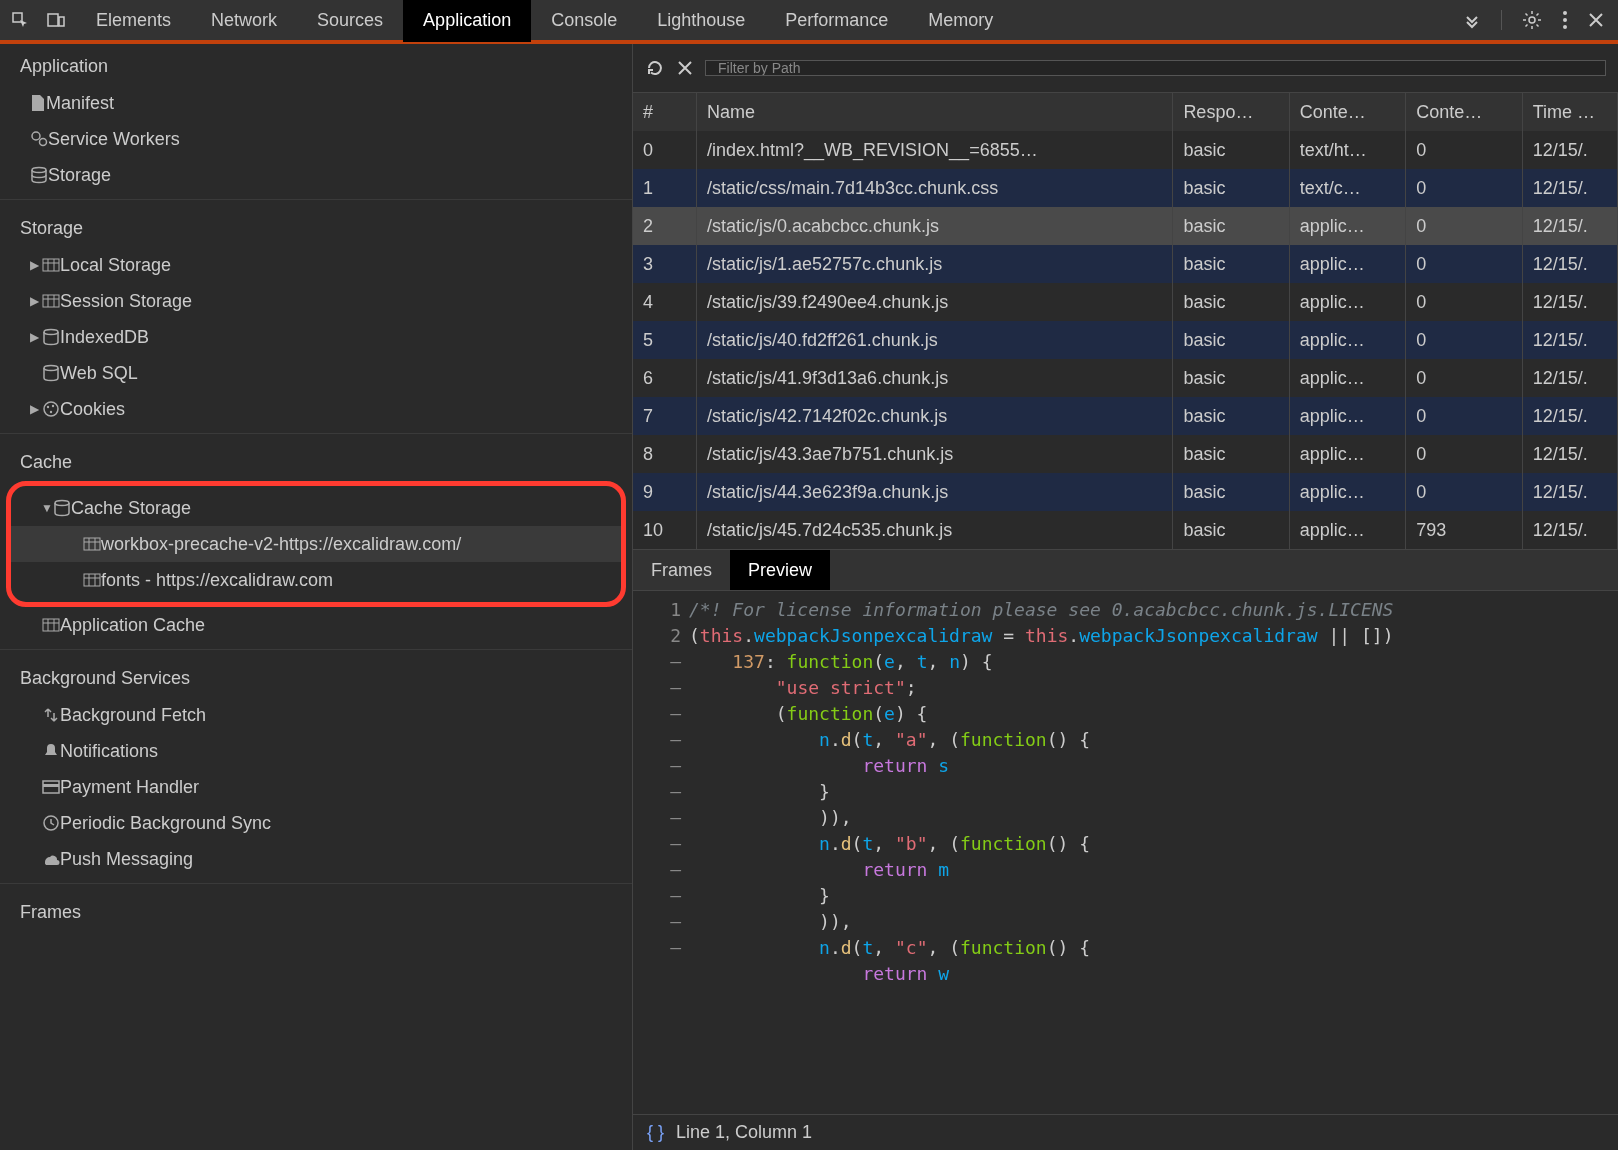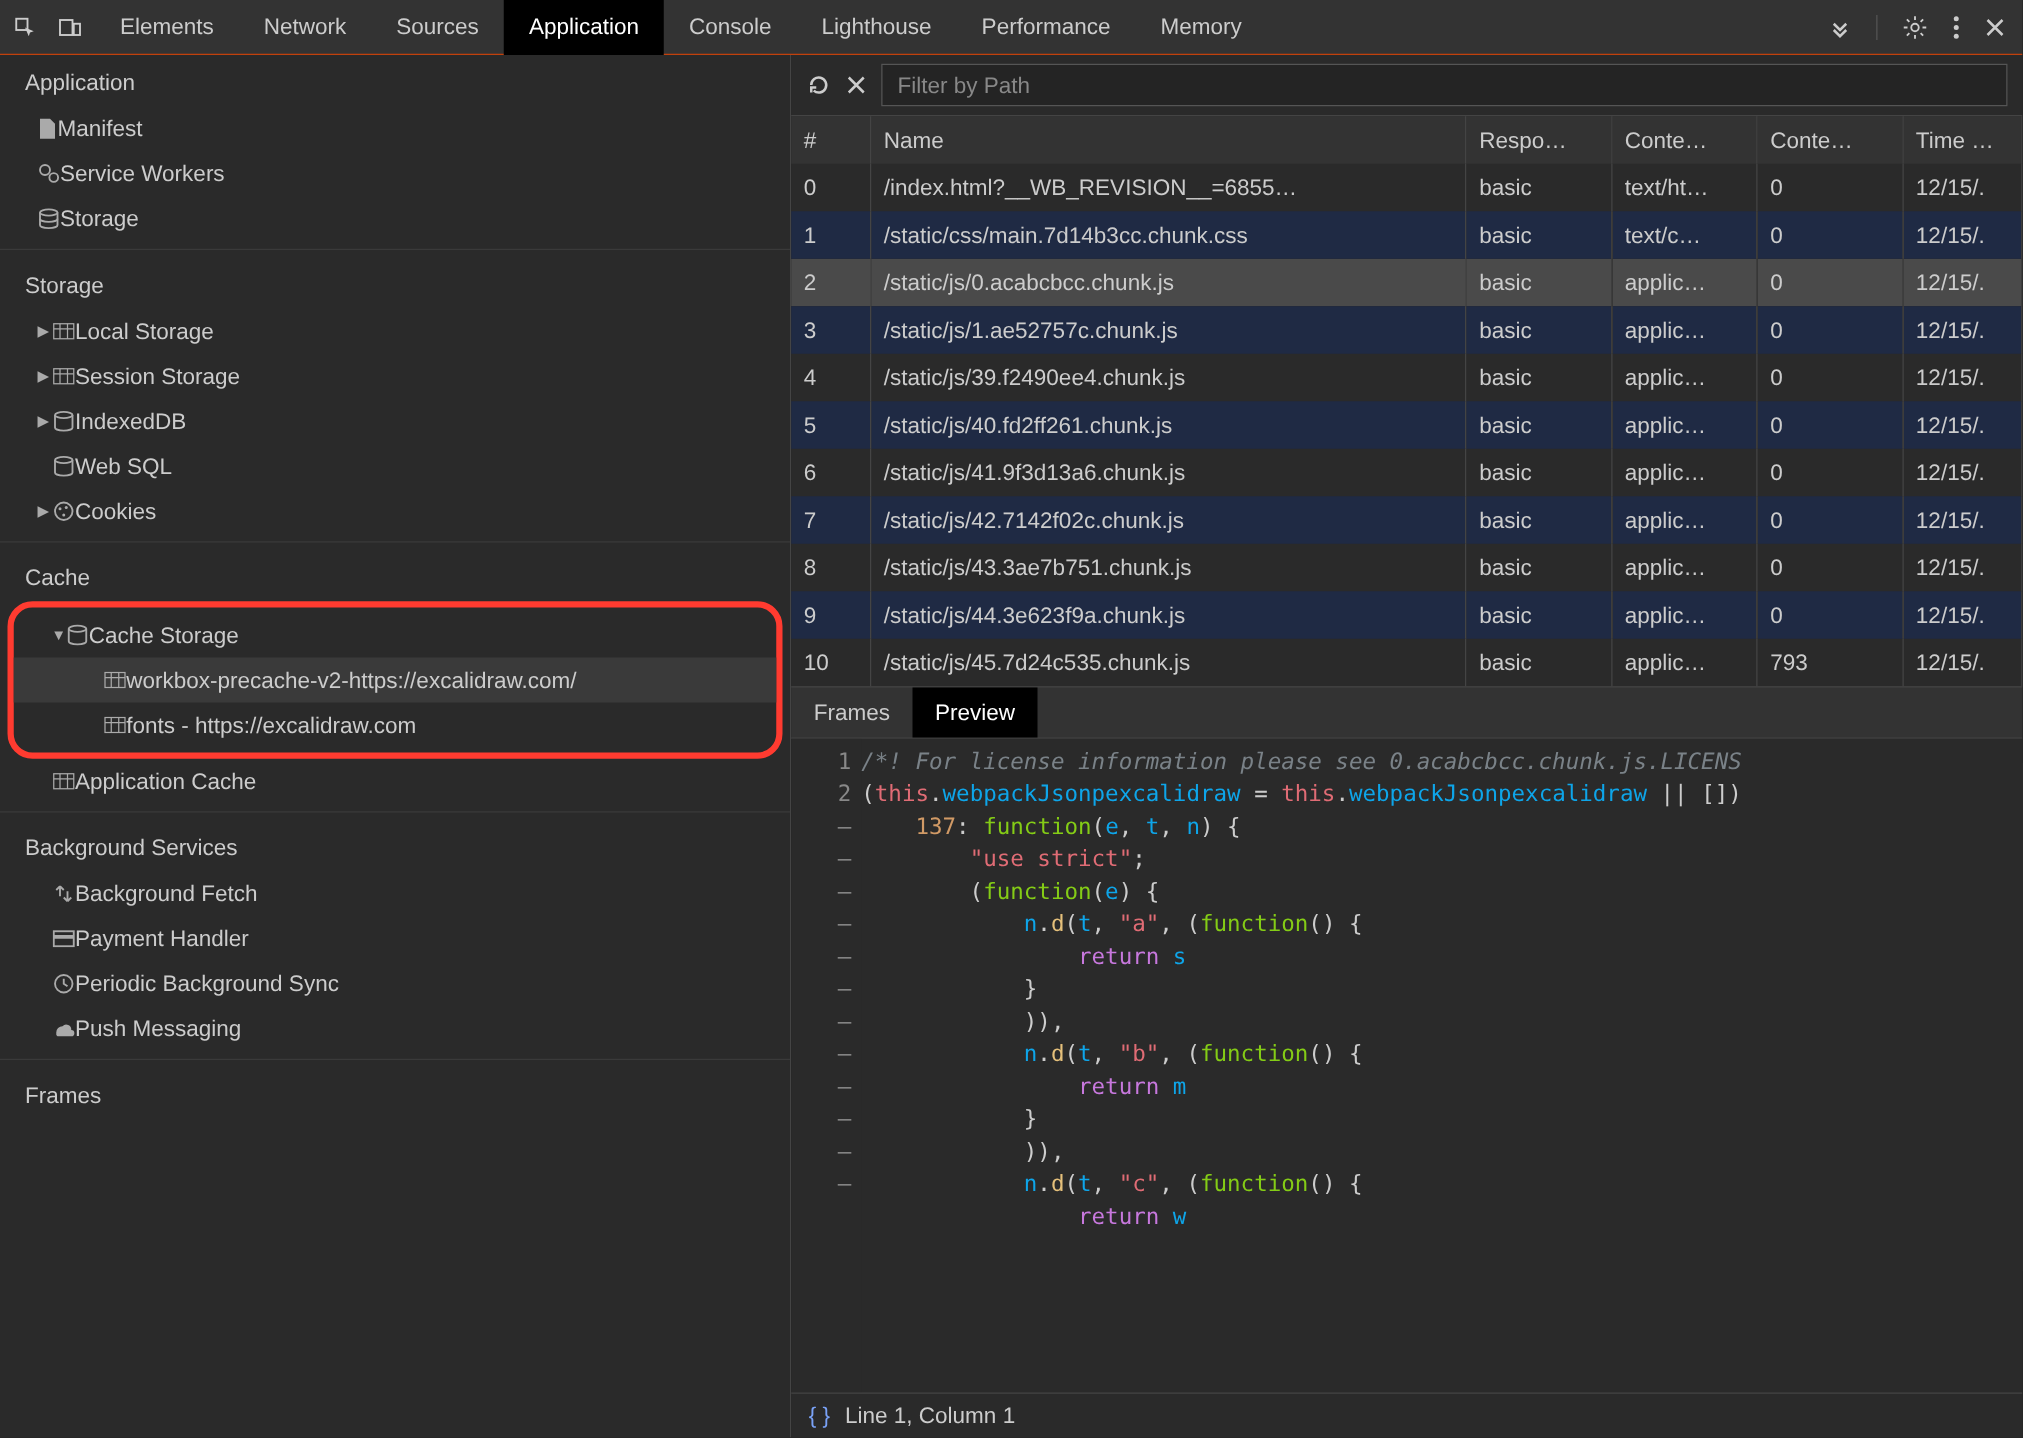--- a/index.html
+++ b/index.html
@@ -12,21 +12,21 @@
   height: 1150px;
   overflow: hidden;
   display: flex;
   flex-direction: column;
 }
 .toolbar {
   display: flex;
   align-items: center;
   height: 44px;
   background: #333333;
-  border-bottom: 1px solid #c2410c;
+  border-bottom: 4px solid #c2410c;
 }
 .toolbar-left { display: flex; align-items: center; padding: 0 10px; gap: 16px; }
 .toolbar-tabs { display: flex; flex: 1; }
 .toolbar-tab {
   padding: 0 20px;
   height: 44px;
   display: flex;
   align-items: center;
   color: #ccc;
   cursor: pointer;
@@ -76,26 +76,26 @@
 .content-toolbar {
   display: flex;
   align-items: center;
   height: 48px;
   padding: 0 12px;
   gap: 12px;
   background: #2a2a2a;
 }
 .filter-input {
   flex: 1;
-  height: 34px;
+  height: 16px;
   background: #242424;
   border: 1px solid #555;
   color: #ccc;
   padding: 0 12px;
-  font-size: 18px;
+  font-size: 14px;
 }
 .filter-input::placeholder { color: #888; }
 .table-wrap { flex: 0 0 auto; border-top: 1px solid #444; position: relative;}
 .table { width: 100%; border-collapse: collapse; table-layout: fixed; }
 .table th, .table td {
   border-right: 1px solid #444;
   padding: 6px 10px;
   text-align: left;
   font-size: 18px;
   white-space: nowrap;
@@ -327,20 +327,29 @@
           <span class="icon">
             <svg width="18" height="18" viewBox="0 0 18 18">
               <path d="M6 3v8M6 3l-3 3M6 3l3 3M12 15V7M12 15l-3-3M12 15l3-3" stroke="#aaa" stroke-width="1.5" fill="none"></path>
             </svg>
           </span>
           <span>Background Fetch</span>
         </div>
         <div class="tree-item level1">
           <span class="tree-arrow" style="visibility:hidden">▶</span>
           <span class="icon">
+            <svg width="18" height="18" viewBox="0 0 18 18">
+              <path d="M9 2a4 4 0 0 0-4 4v4l-2 3h12l-2-3V6a4 4 0 0 0-4-4z" fill="#aaa"></path>
+            </svg>
+          </span>
+          <span>Notifications</span>
+        </div>
+        <div class="tree-item level1">
+          <span class="tree-arrow" style="visibility:hidden">▶</span>
+          <span class="icon">
             <svg width="18" height="14" viewBox="0 0 18 14">
               <rect x="1" y="1" width="16" height="12" stroke="#aaa" fill="none" stroke-width="1.5"></rect>
               <rect x="1" y="4" width="16" height="3" fill="#aaa"></rect>
             </svg>
           </span>
           <span>Payment Handler</span>
         </div>
         <div class="tree-item level1">
           <span class="tree-arrow" style="visibility:hidden">▶</span>
           <span class="icon">

